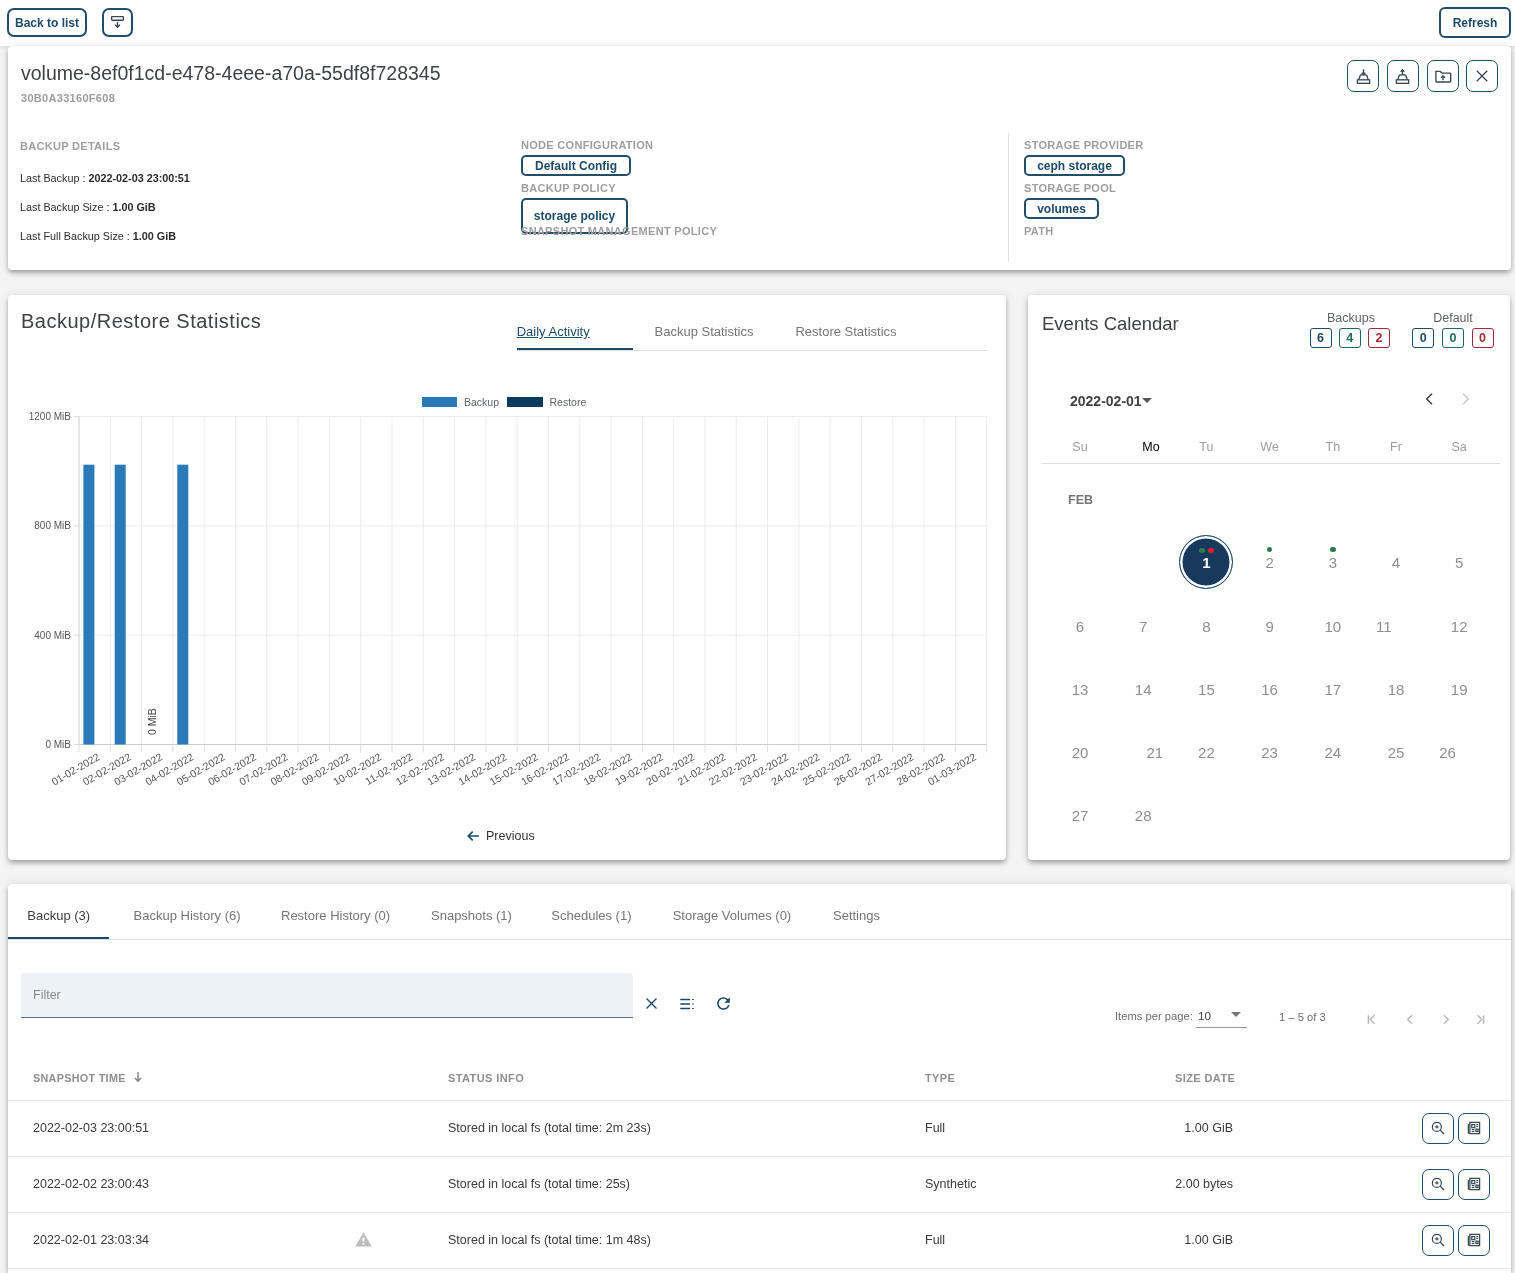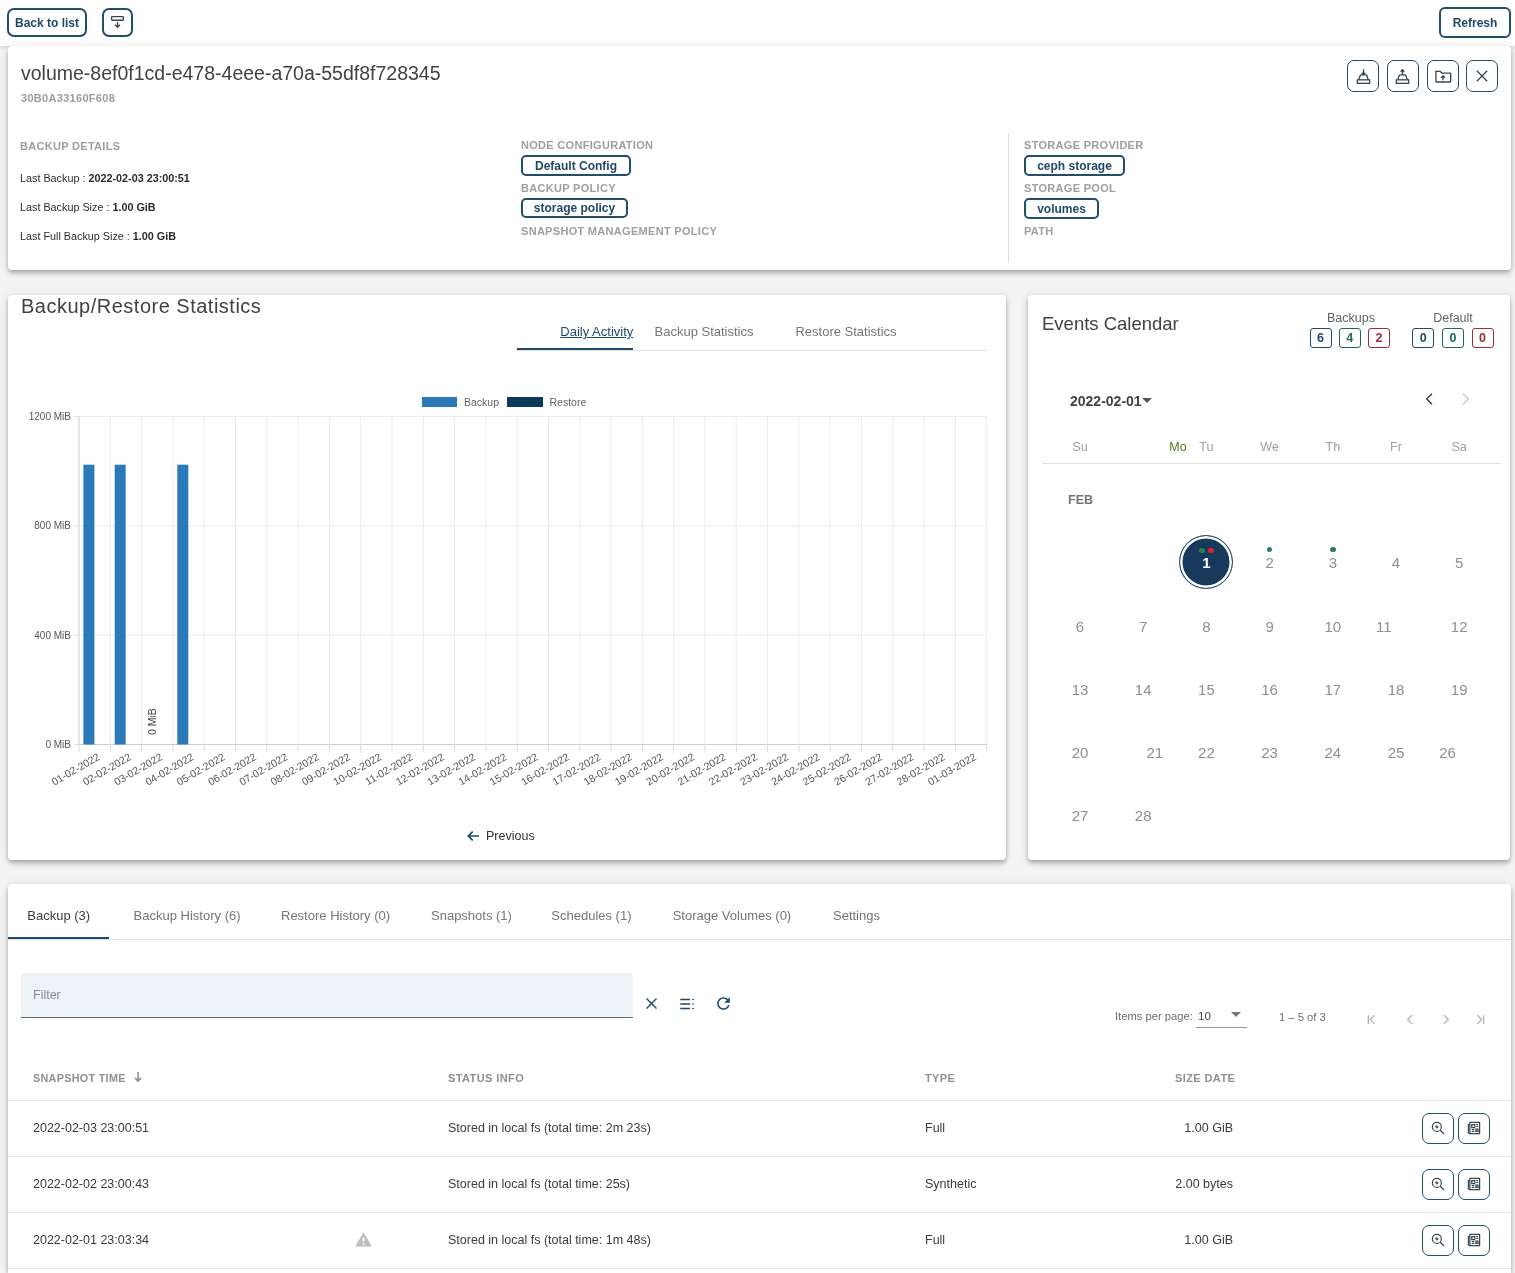--- a/index.html
+++ b/index.html
@@ -48,33 +48,33 @@
       <path d="M5 5l14 14M19 5L5 19"></path>
     </svg>
   </div>
 <div class="lbl" style="left:20px;top:140px">BACKUP DETAILS</div>
 <div class="a nw" style="left:20px;top:171.5px;font-size:10.8px;color:#2b2b2b">Last Backup : <b>2022-02-03 23:00:51</b></div>
 <div class="a nw" style="left:20px;top:201px;font-size:10.8px;color:#2b2b2b">Last Backup Size : <b>1.00 GiB</b></div>
 <div class="a nw" style="left:20px;top:230px;font-size:10.8px;color:#2b2b2b">Last Full Backup Size : <b>1.00 GiB</b></div>
 <div class="lbl" style="left:521px;top:139px">NODE CONFIGURATION</div>
 <div class="chip" style="left:521px;top:155px;width:110px;height:21px">Default Config</div>
 <div class="lbl" style="left:521px;top:182px">BACKUP POLICY</div>
-<div class="chip" style="left:521px;top:198px;width:107px;height:20px">storage policy</div>
+<div class="chip" style="left:521px;top:198px;width:107px;height:36px">storage policy</div>
 <div class="lbl" style="left:521px;top:225px">SNAPSHOT MANAGEMENT POLICY</div>
 <div class="a" style="left:1008px;top:133px;width:1px;height:129px;background:#e0e0e0"></div>
 <div class="lbl" style="left:1024px;top:139px">STORAGE PROVIDER</div>
 <div class="chip" style="left:1024px;top:155px;width:101px;height:21px">ceph storage</div>
 <div class="lbl" style="left:1024px;top:182px">STORAGE POOL</div>
 <div class="chip" style="left:1024px;top:198px;width:75px;height:21px">volumes</div>
 <div class="lbl" style="left:1024px;top:225px">PATH</div>
 <div class="card" style="left:8px;top:295px;width:998px;height:565px"></div>
-<div class="a nw" style="left:21px;top:295px;font-size:20px;letter-spacing:.5px;color:#3f4245">Backup/Restore Statistics</div>
+<div class="a nw" style="left:21px;top:310px;font-size:20px;letter-spacing:.5px;color:#3f4245">Backup/Restore Statistics</div>
 <div class="a" style="left:516.7px;top:350px;width:470px;height:1px;background:#e0e0e0"></div>
 <div class="a" style="left:516.7px;top:348px;width:116.6px;height:2px;background:#1d4a68"></div>
-<div class="a nw" style="left:516.7px;top:324px;width:116.6px;text-align:right;font-size:13px;color:#1d4a68;font-weight:500;text-decoration:underline">Daily Activity</div>
+<div class="a nw" style="left:516.7px;top:324px;width:116.6px;text-align:left;font-size:13px;color:#1d4a68;font-weight:500;text-decoration:underline">Daily Activity</div>
 <div class="a nw" style="left:648px;top:324px;width:112px;text-align:center;font-size:13px;color:#757575">Backup Statistics</div>
 <div class="a nw" style="left:790px;top:324px;width:112px;text-align:center;font-size:13px;color:#757575">Restore Statistics</div>
 <div class="a" style="left:421.7px;top:396.5px;width:35px;height:10px;background:#2a7ab9"></div>
 <div class="a nw" style="left:464px;top:395.5px;font-size:10.5px;color:#5f6368">Backup</div>
 <div class="a" style="left:507px;top:396.5px;width:36px;height:10px;background:#0c3a5c"></div>
 <div class="a nw" style="left:549.5px;top:395.5px;font-size:10.5px;color:#5f6368">Restore</div>
 <svg class="a" style="left:8px;top:295px" width="998" height="565" font-family="Liberation Sans,sans-serif">
     <line x1="71" y1="121.6" x2="978.7" y2="121.6" stroke="#ececec"></line>
     <line x1="71" y1="230.9" x2="978.7" y2="230.9" stroke="#ececec"></line>
     <line x1="71" y1="340.2" x2="978.7" y2="340.2" stroke="#ececec"></line>
@@ -197,21 +197,21 @@
 <div class="a" style="left:1471.5px;top:327.5px;width:22px;height:20px;border:1.5px solid #a52834;border-radius:3px;color:#a52834;font-weight:700;font-size:12.5px;display:flex;align-items:center;justify-content:center;background:#fff">0</div>
 <div class="a nw" style="left:1070px;top:392.5px;font-size:14px;font-weight:700;color:#424242">2022-02-01</div>
 <div class="a" style="left:1142px;top:398px;width:0;height:0;border-left:5.5px solid transparent;border-right:5.5px solid transparent;border-top:5.5px solid #555"></div>
 <div class="a" style="left:1422px;top:391px"><svg width="16" height="16" viewBox="0 0 24 24" fill="none" stroke="#333" stroke-width="2">
       <path d="M15 4l-8 8 8 8"></path>
     </svg></div>
 <div class="a" style="left:1457px;top:391px"><svg width="16" height="16" viewBox="0 0 24 24" fill="none" stroke="#c7c7c7" stroke-width="2">
       <path d="M9 4l8 8-8 8"></path>
     </svg></div>
 <div class="a nw" style="left:1080px;top:439.5px;width:40px;margin-left:-20px;text-align:center;font-size:12.5px;color:#9e9e9e">Su</div>
-<div class="a nw" style="left:1178px;top:439.5px;width:40px;margin-left:-20px;text-align:center;font-size:12.5px;color:#4d7c0f">Mo</div>
+<div class="a nw" style="left:1151px;top:439.5px;width:40px;margin-left:-20px;text-align:center;font-size:12.5px;color:#000000">Mo</div>
 <div class="a nw" style="left:1206.4px;top:439.5px;width:40px;margin-left:-20px;text-align:center;font-size:12.5px;color:#9e9e9e">Tu</div>
 <div class="a nw" style="left:1269.6px;top:439.5px;width:40px;margin-left:-20px;text-align:center;font-size:12.5px;color:#9e9e9e">We</div>
 <div class="a nw" style="left:1332.8px;top:439.5px;width:40px;margin-left:-20px;text-align:center;font-size:12.5px;color:#9e9e9e">Th</div>
 <div class="a nw" style="left:1396px;top:439.5px;width:40px;margin-left:-20px;text-align:center;font-size:12.5px;color:#9e9e9e">Fr</div>
 <div class="a nw" style="left:1459.2px;top:439.5px;width:40px;margin-left:-20px;text-align:center;font-size:12.5px;color:#9e9e9e">Sa</div>
 <div class="a" style="left:1041.5px;top:462.6px;width:458px;height:1px;background:#e0e0e0"></div>
 <div class="a nw" style="left:1068px;top:493px;font-size:12.5px;font-weight:700;color:#757575">FEB</div>
 <div class="a" style="left:1179.4px;top:535.3px;width:54px;height:54px;border-radius:50%;background:#16395c;border:1.5px solid #2a5274;box-shadow:inset 0 0 0 2.5px #fff, inset 0 0 0 28px #16395c"></div>
 <div class="a nw" style="left:1206.4px;top:554.3px;width:40px;margin-left:-20px;text-align:center;font-size:15px;font-weight:700;color:#ffffff">1</div>
 <div class="a nw" style="left:1269.6px;top:554.3px;width:40px;margin-left:-20px;text-align:center;font-size:15px;color:#8f8f8f">2</div>

